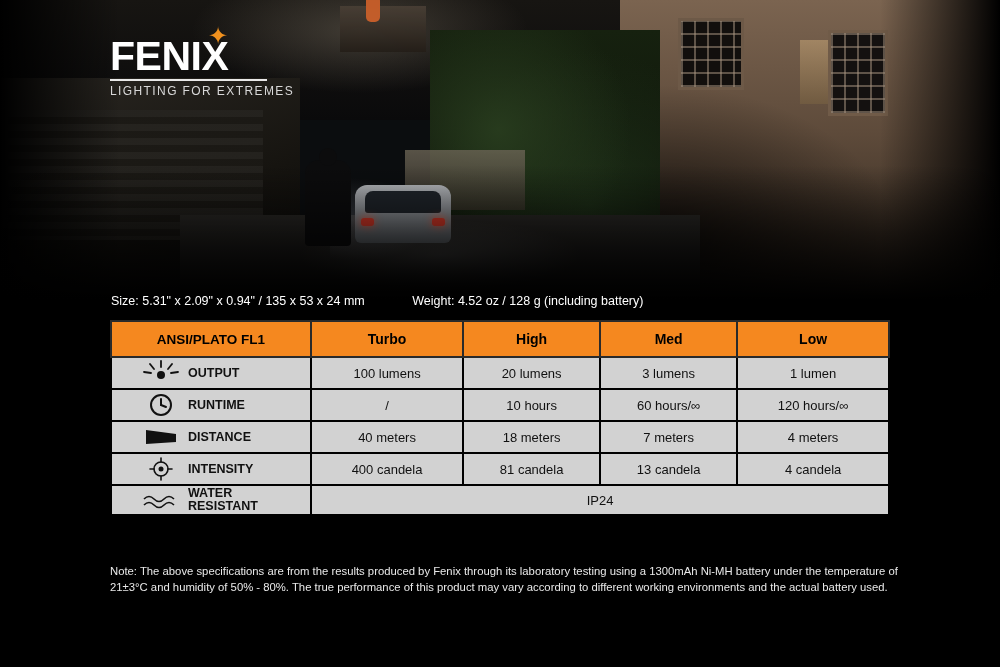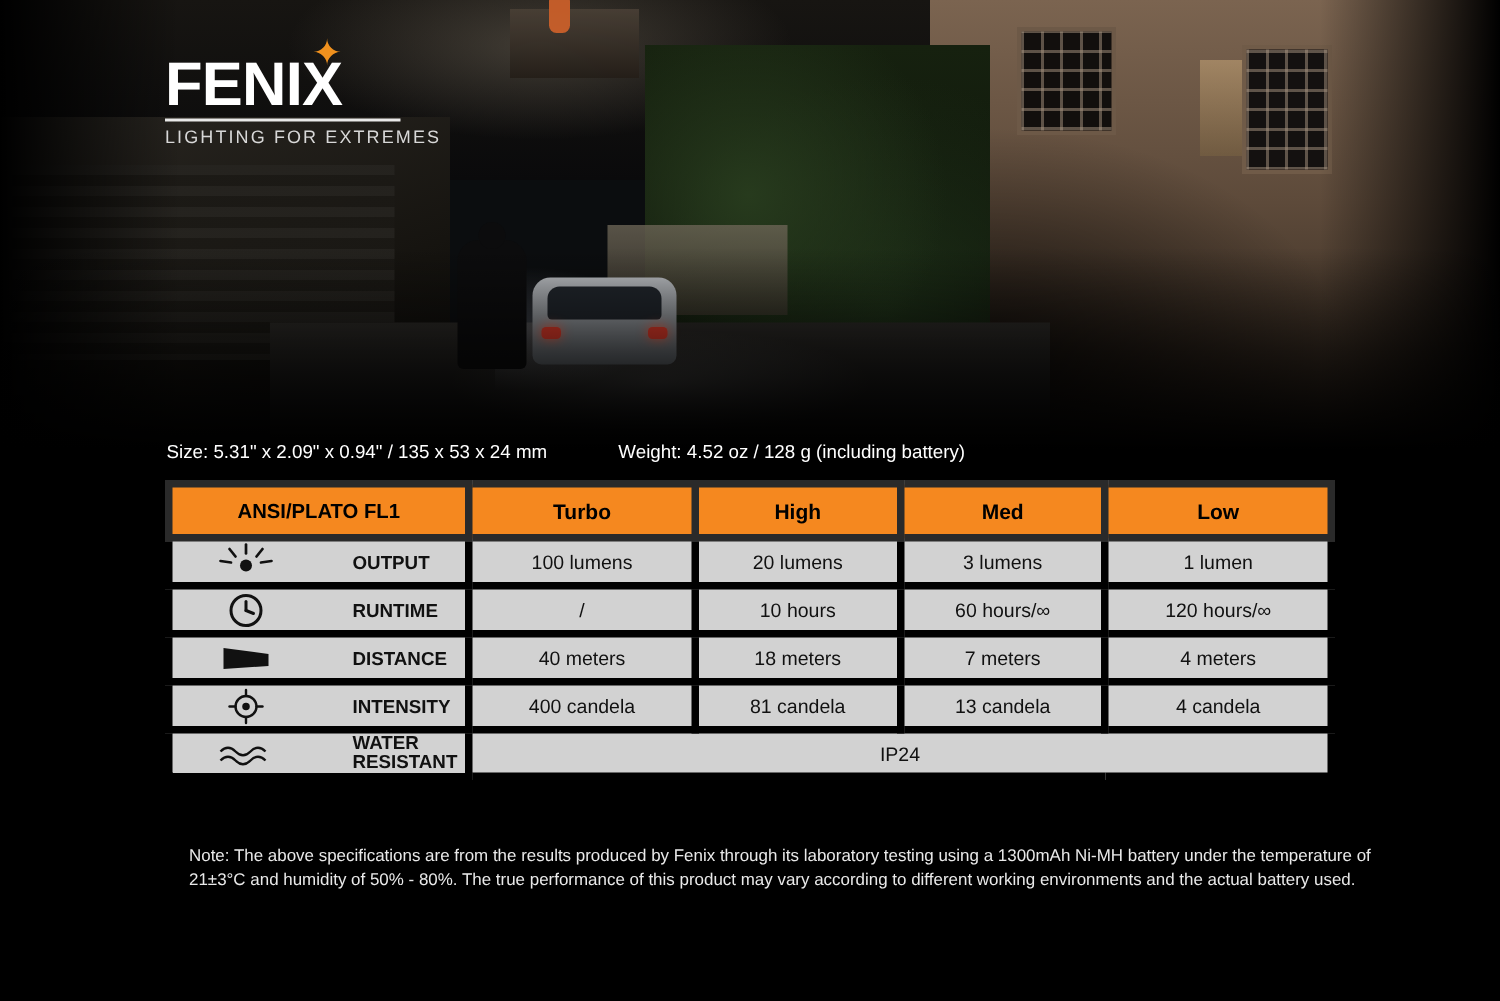--- a/index.html
+++ b/index.html
@@ -158,21 +158,21 @@
   }
   .meta .lbl { font-weight: normal; }
   .meta .weight { margin-left: 44px; }
 
   
   .table-wrap {
     position: absolute; left: 110px; top: 320px; width: 780px; z-index: 6;
   }
   table { border-collapse: collapse; width: 780px; background: #d0d0d0; }
   th, td {
-    border: 5px solid #000000;
+    border: 2px solid #000000;
     text-align: center;
     font-size: 13px;
     color: #111;
     height: 32px;
   }
   thead th {
     background: #f5881f;
     color: #000;
     font-weight: bold;
     font-size: 14px;
@@ -182,32 +182,32 @@
   thead th:first-child { font-size: 13.5px; }
   tbody td { background: #d2d2d2; }
   td.rowhead {
     text-align: left;
     font-weight: bold;
     font-size: 12.5px;
     padding-left: 4px;
     width: 200px;
     position: relative;
   }
-  td.rowhead .lab { display: inline-block; margin-left: 116px; }
+  td.rowhead .lab { display: inline-block; margin-left: 72px; }
   td.rowhead .lab.two { line-height: 1.05; margin-top: 0; }
   .ricon {
     position: absolute; left: 26px; top: 50%; transform: translateY(-50%);
     width: 46px; height: 26px;
   }
   .tall td { height: 30px; }
 
   
   .note {
     position: absolute; left: 110px; top: 563px; width: 790px; z-index: 6;
-    color: #e9e9e9; font-size: 11.3px; line-height: 1.45; margin-left: 16px;
+    color: #e9e9e9; font-size: 11.3px; line-height: 1.45;
   }
 </style>
 </head>
 <body>
 
 <div id="page">
 
   <div class="photo">
     <div class="night-sky"></div>
     <div class="balcony">

